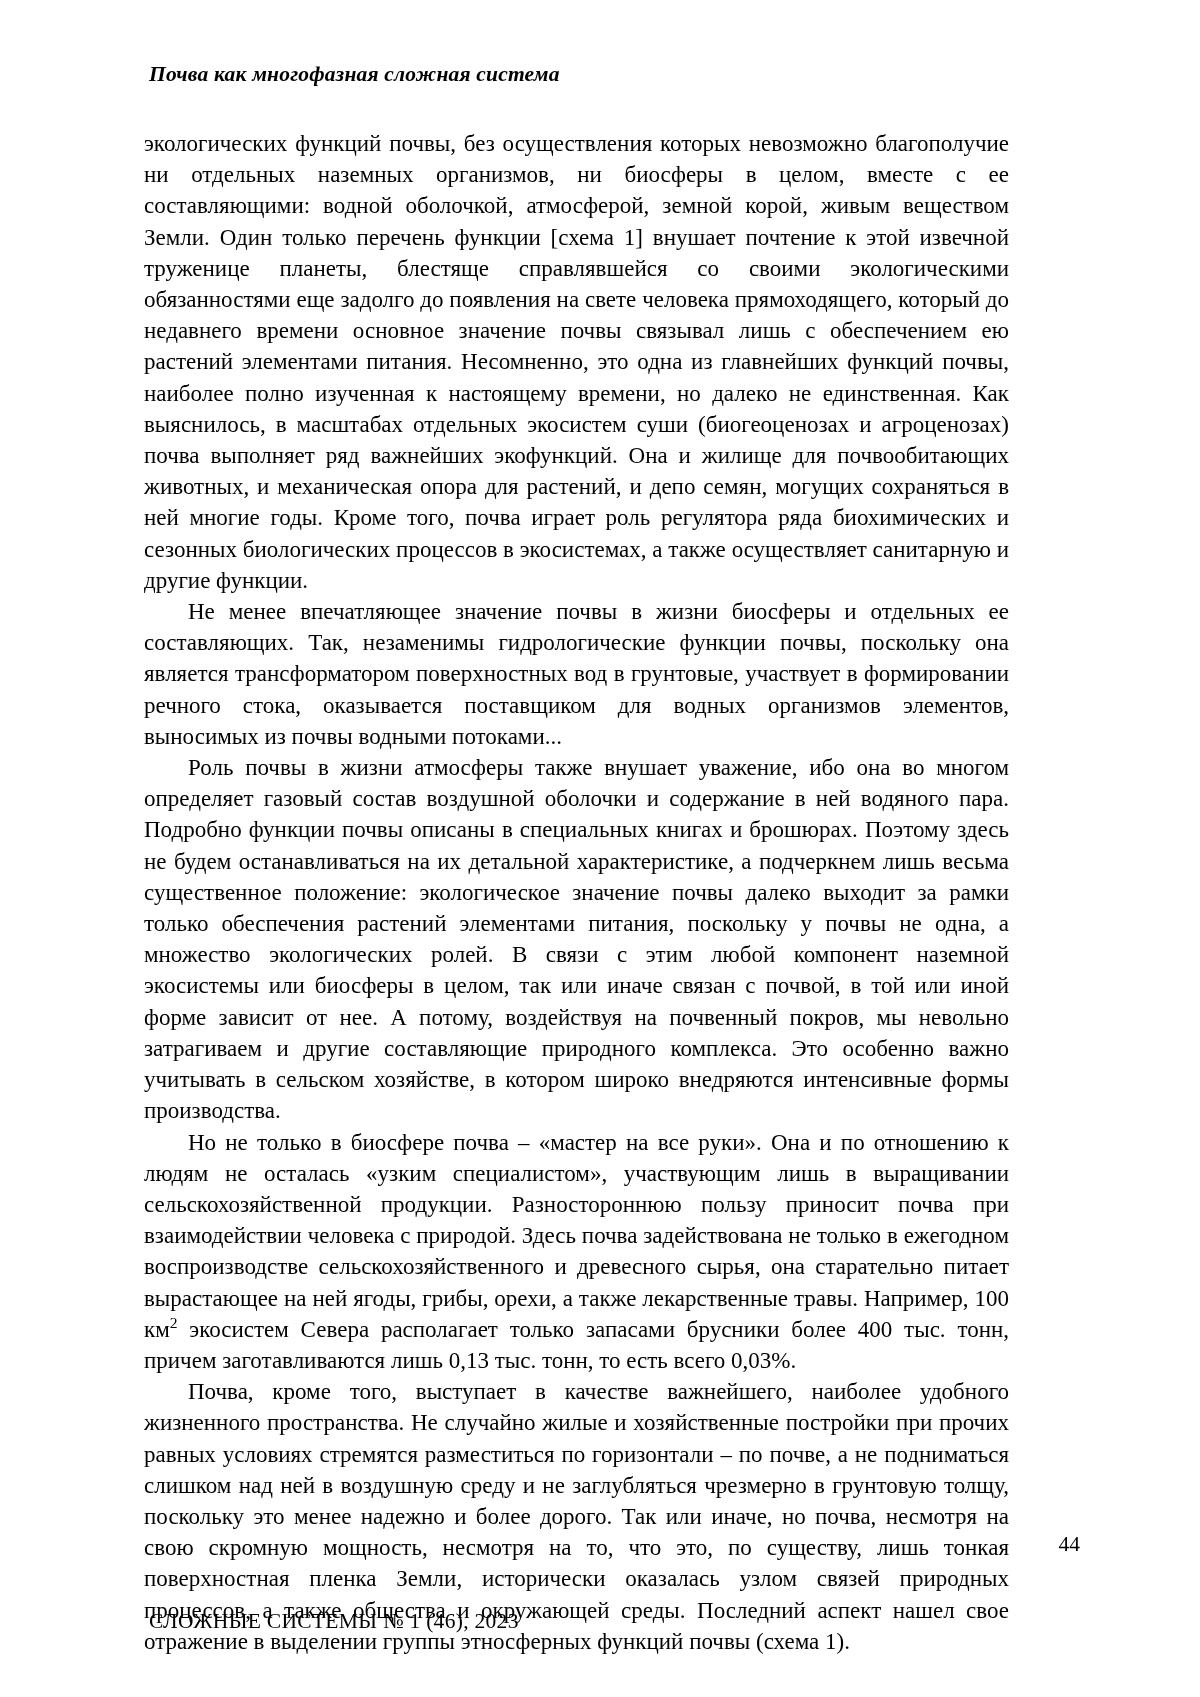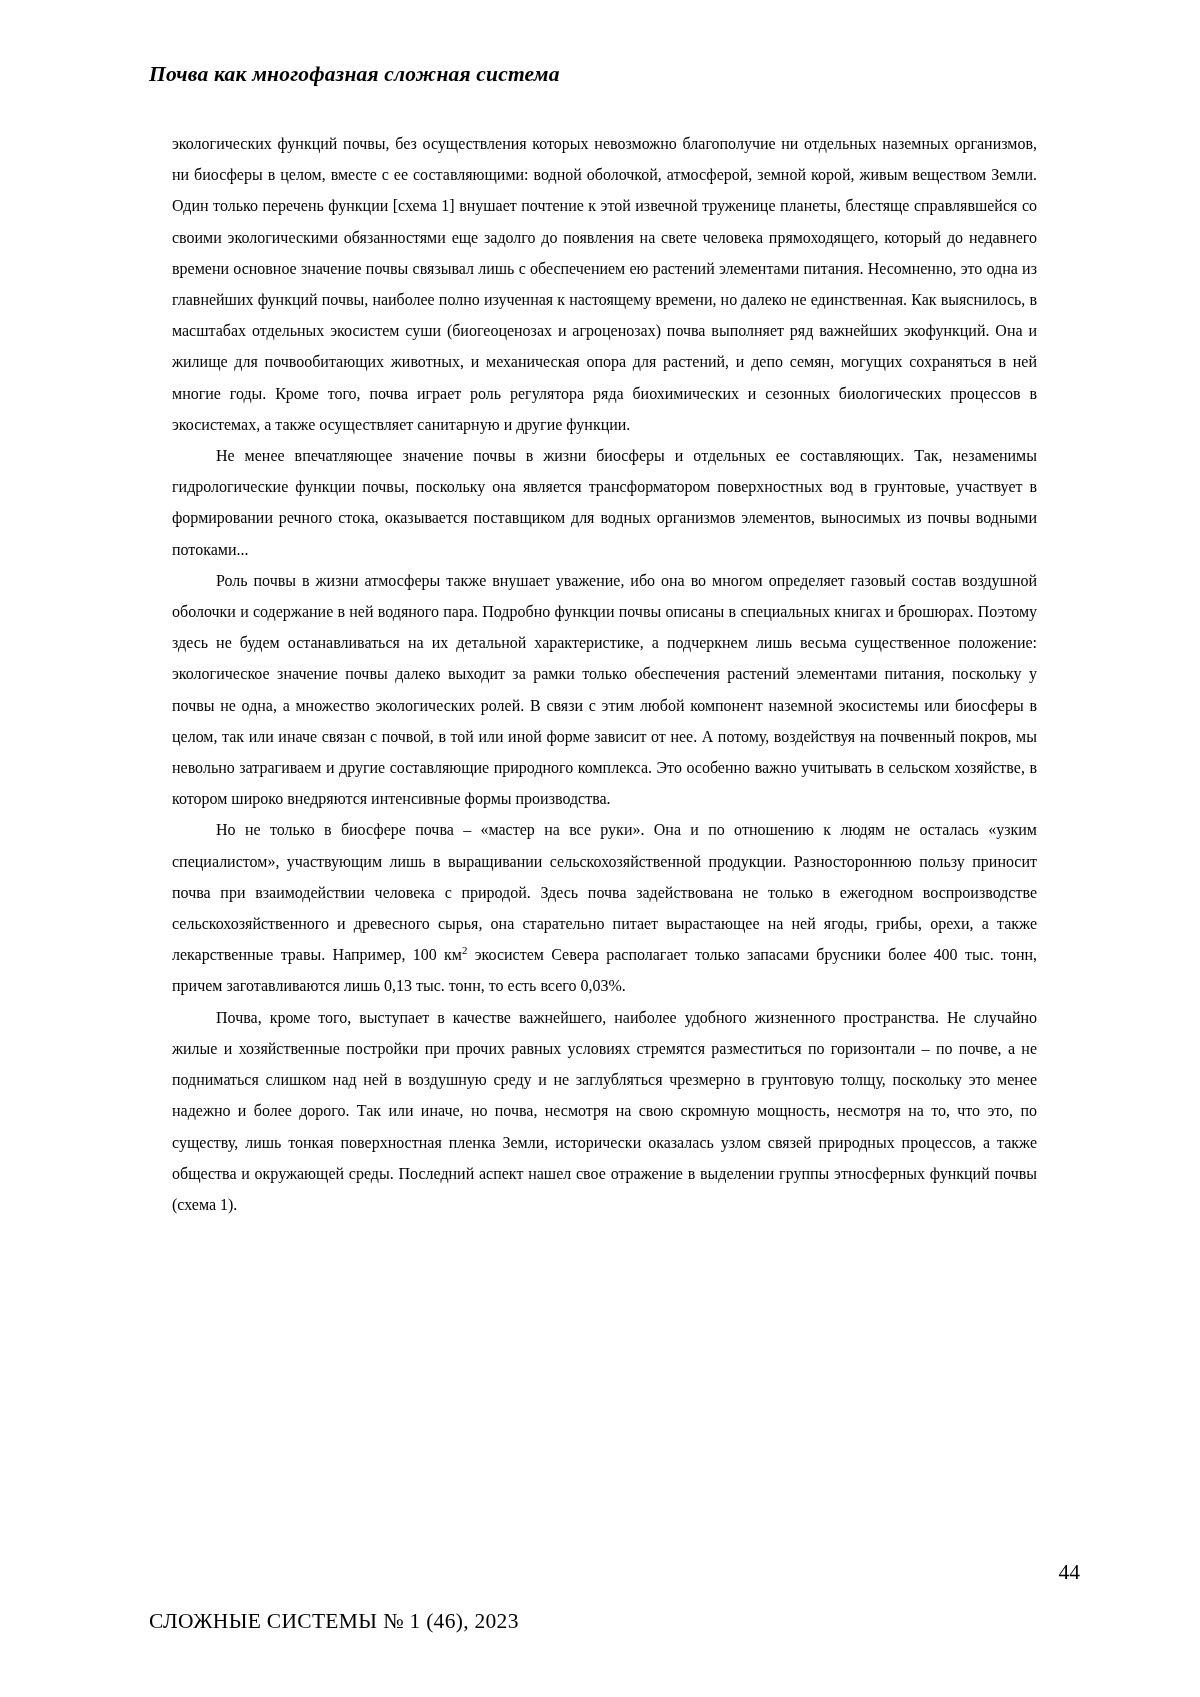--- a/index.html
+++ b/index.html
@@ -34,47 +34,45 @@
     font-style: italic;
     font-size: 21.5px;
     letter-spacing: 0.2px;
     color: #000;
   }
   .content {
     position: absolute;
     left: 132px;
     top: 128px;
     width: 865px;
-    font-size: 16px;
+    font-size: 23px;
     line-height: 31.2px;
     text-align: justify;
     text-justify: inter-word;
     color: #000;
-    margin-left: 28px;
   }
   .content p {
     margin: 0;
     text-indent: 44px;
     text-align: justify;
   }
   .content p.first {
     text-indent: 0;
   }
   sup {
     font-size: 0.68em;
     vertical-align: super;
     line-height: 0;
   }
   .page-number {
     position: absolute;
     right: 132px;
     top: 1532px;
     font-size: 21.5px;
     text-align: right;
-    margin-top: 28px;
   }
   .footer-line {
     position: absolute;
     left: 137px;
     top: 1577px;
     font-size: 21.5px;
     letter-spacing: 0.3px;
     margin-top: 32px;
   }
 </style>

